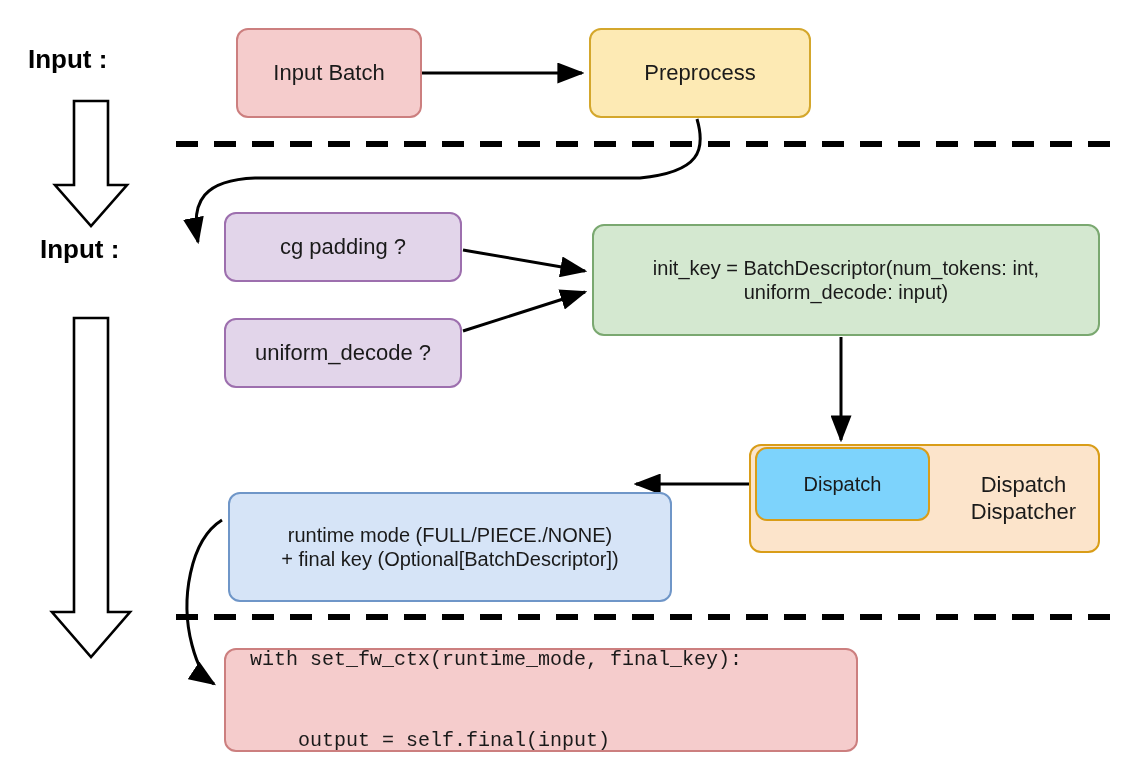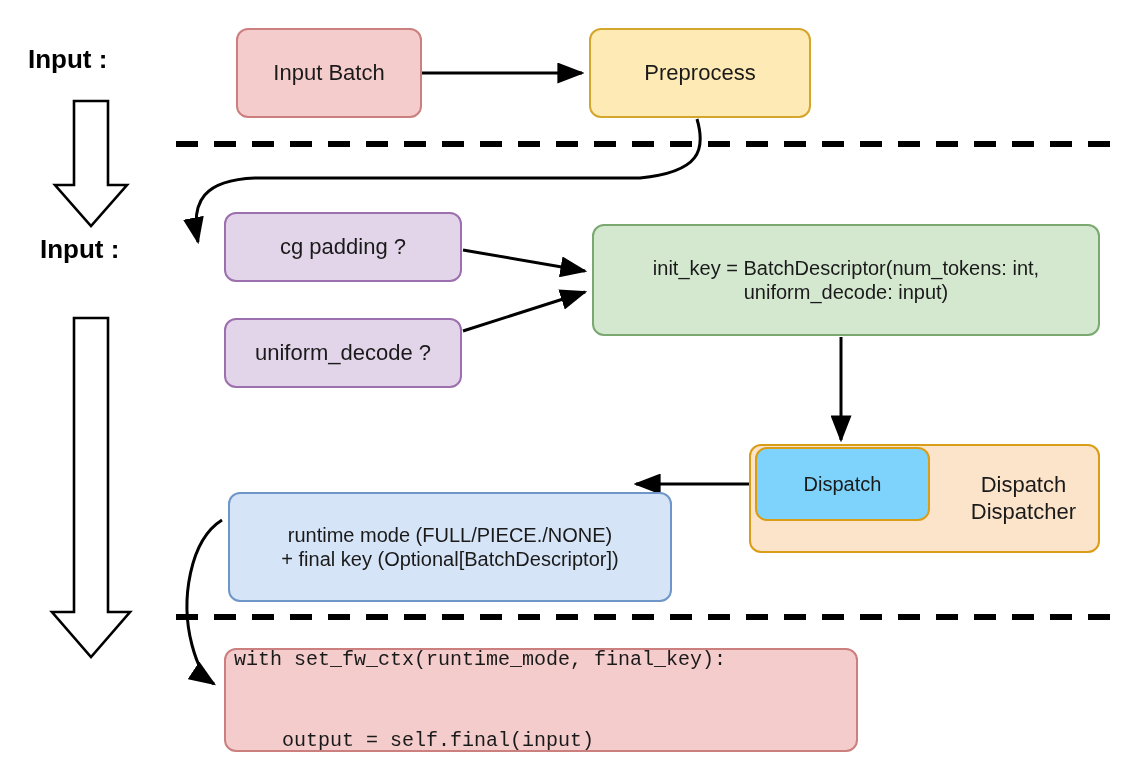--- a/index.html
+++ b/index.html
@@ -92,21 +92,21 @@
     font-size: 20px;
     padding: 0 25px;
     margin-top: 48px;
   }
   .node-execute-code {
     left: 224px; top: 648px; width: 634px; height: 104px;
     background: #f5cccc; border-color: #cc7f7f;
     font-family: "Liberation Mono", monospace;
     font-size: 20px;
     justify-content: flex-start;
-    padding-left: 8px;
+    padding-left: 24px;
     text-align: left;
     white-space: pre;
     line-height: 1.35;
   }
   .node-line { display: block; }
   .nowrap { white-space: nowrap; }
 </style>
 </head>
 <body>
 

